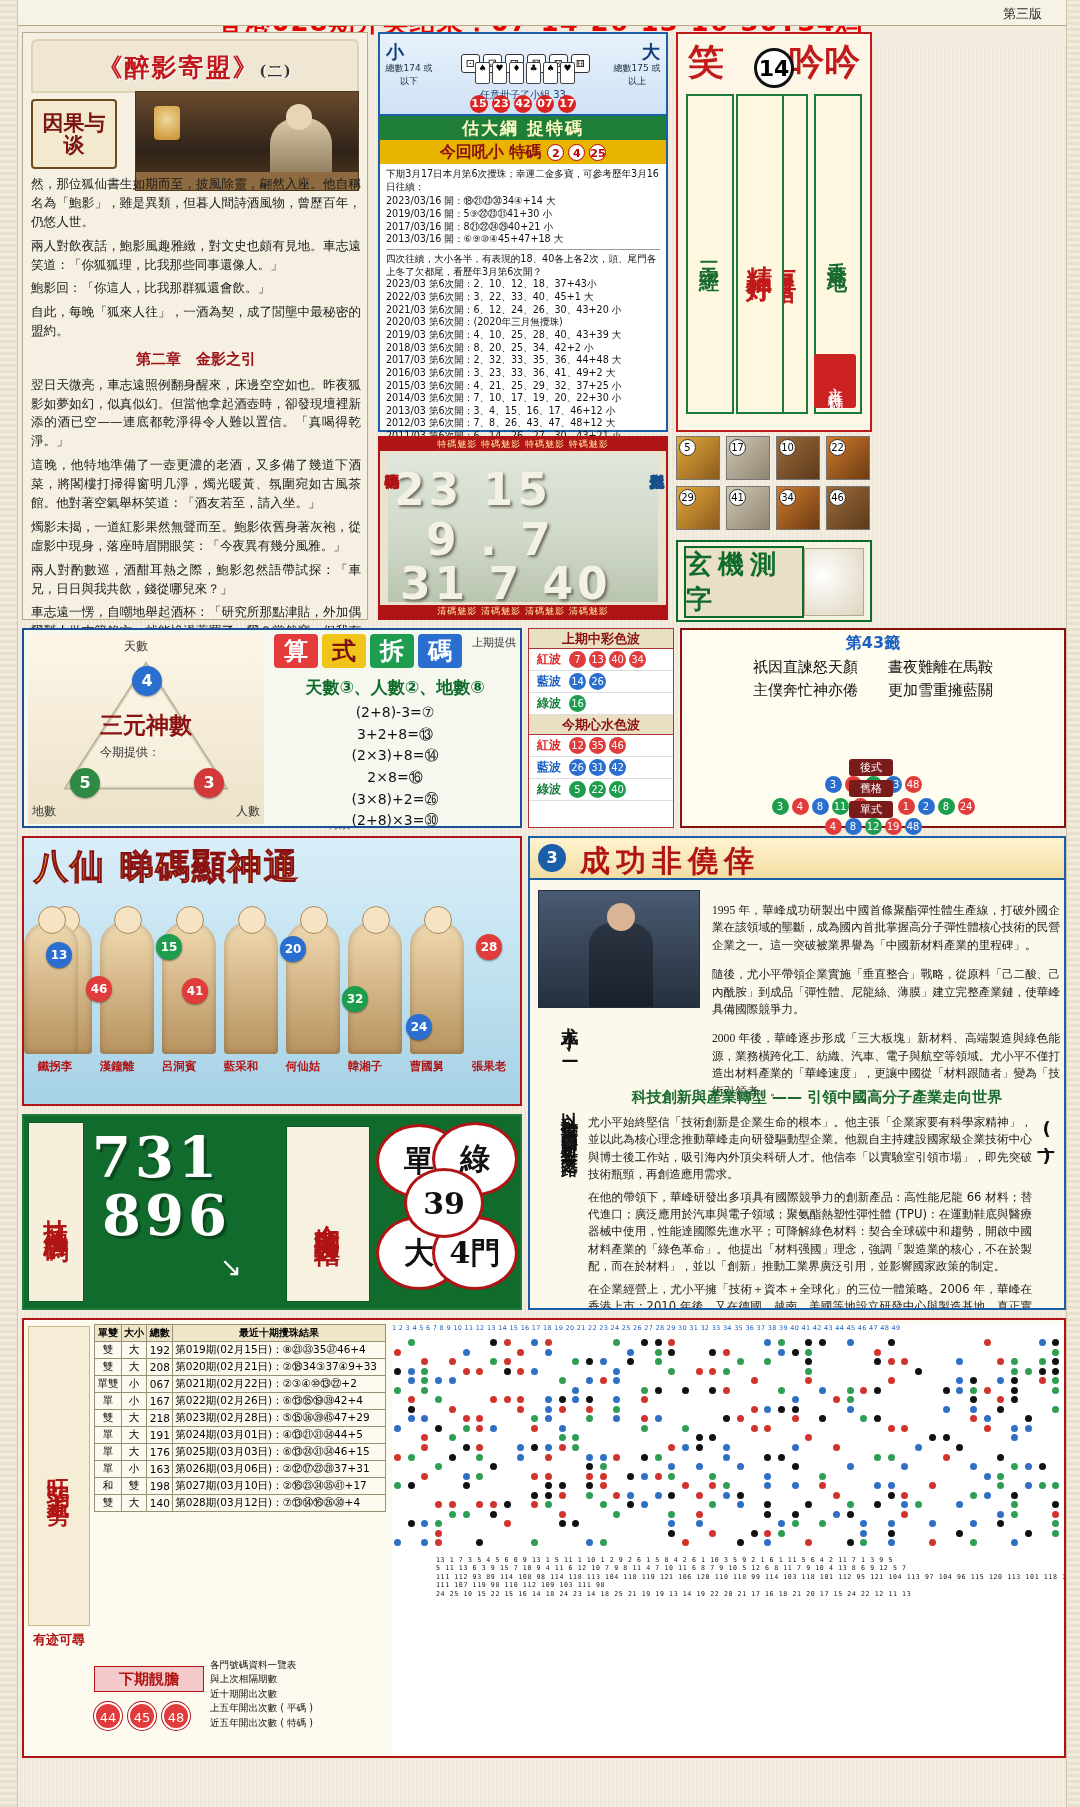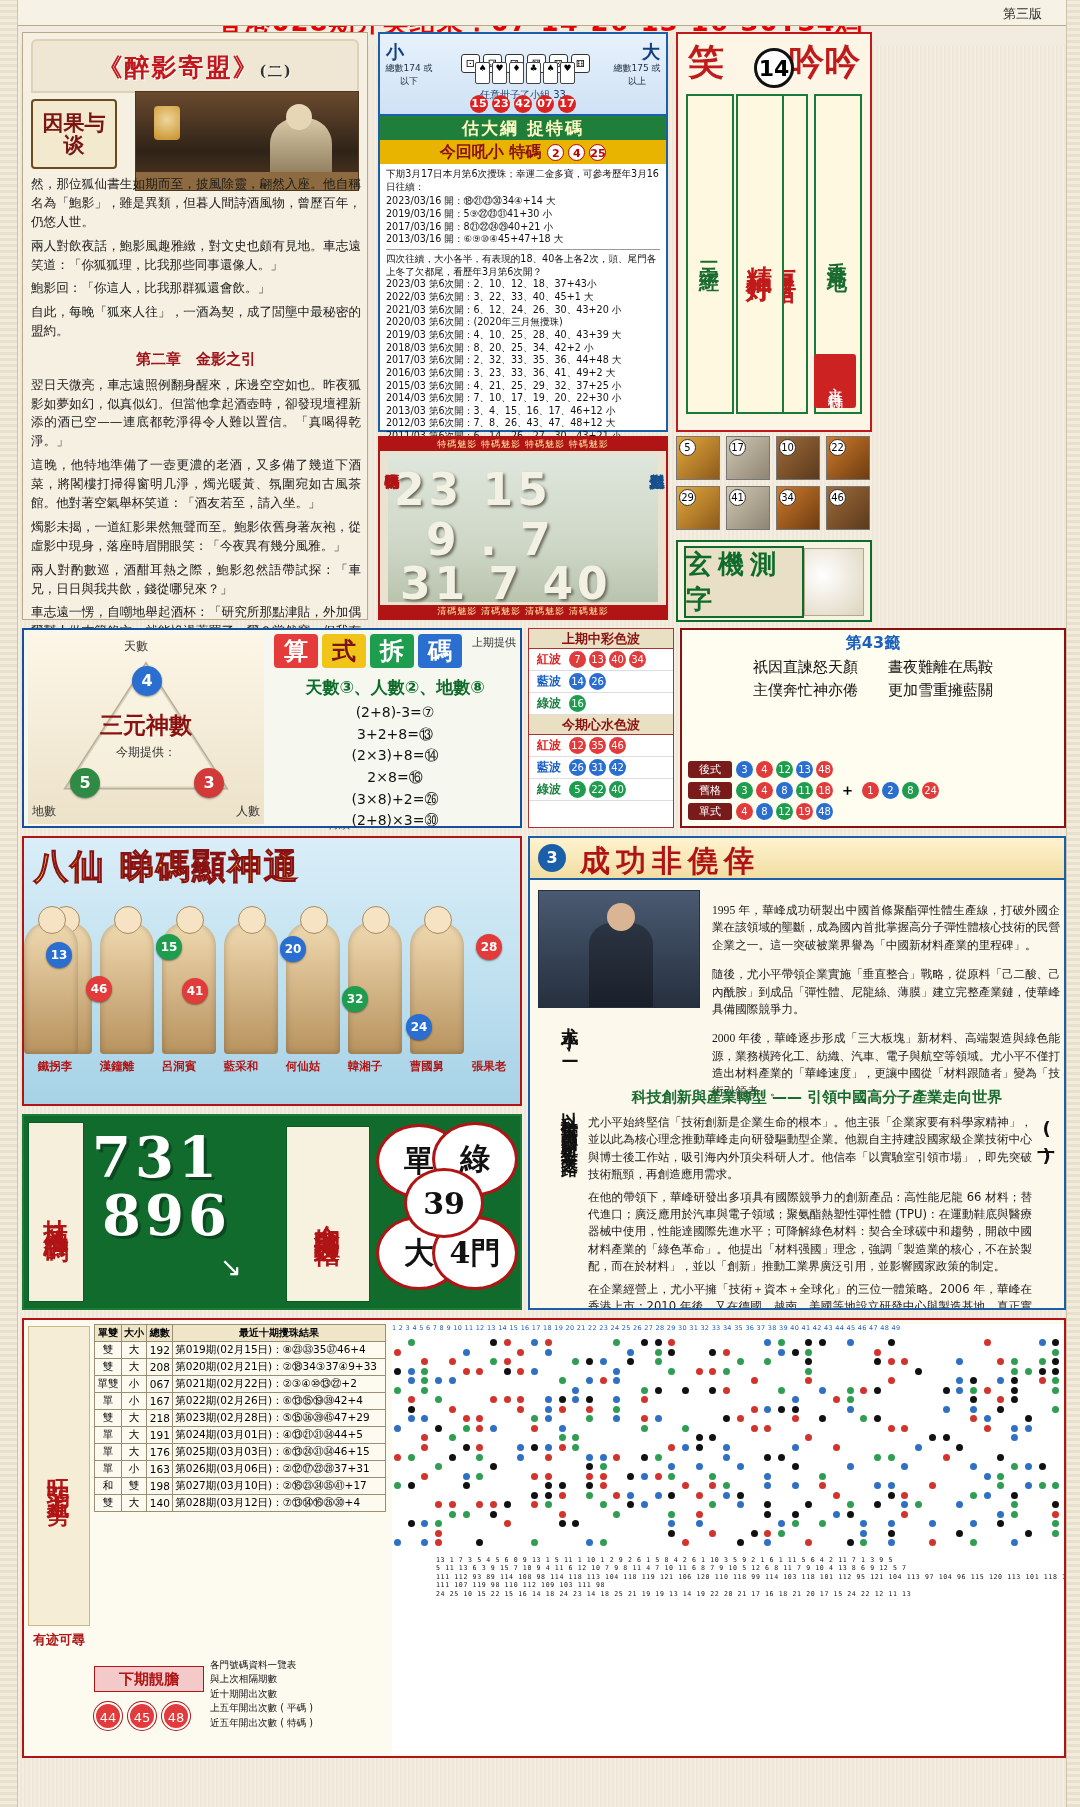--- a/index.html
+++ b/index.html
@@ -277,21 +277,21 @@
     box-shadow:0 1px 2px rgba(0,0,0,.4);
   }
   #suanshi .bt{ background:#2a6fd0; left:104px; top:32px;}
   #suanshi .bl{ background:#2f8a45; left:42px; top:134px;}
   #suanshi .br{ background:#d23a3a; left:166px; top:134px;}
   #suanshi .tri .center{
     position:absolute; left:22px; top:76px; width:192px; text-align:center;
     font-size:23px; font-weight:bold; color:#8a1111; font-family:"DejaVu Serif", serif;
   }
   #suanshi .tri .give{
-    position:absolute; left:22px; top:110px; width:192px; text-align:center;
+    position:absolute; left:6px; top:110px; width:192px; text-align:center;
     font-size:12px; color:#333;
   }
   #suanshi .head {
     position:absolute; left:246px; top:4px; width:248px; height:38px;
   }
   #suanshi .head .zi{
     position:absolute; width:44px;height:34px;border-radius:4px;
     font-size:24px; font-weight:bold; text-align:center; line-height:34px;
     font-family:"DejaVu Serif", serif;
   }
@@ -337,21 +337,21 @@
     border:2px solid #8a1111; background:#fffdf0;
   }
   #huang .t {
     height:34px; background:linear-gradient(180deg,#fff6d8,#f0e0ad);
     color:#8a1111; font-size:25px; font-weight:bold; text-align:center; line-height:34px;
     letter-spacing:6px; font-family:"DejaVu Serif", serif; border-bottom:1px solid #c8b27e;
   }
   #huang .no{ text-align:center; font-size:16px; color:#1a5fc0; font-weight:bold; margin:3px 0 2px;}
   #huang .poem{ text-align:center; font-size:15px; line-height:1.5; color:#111; font-family:"DejaVu Serif", serif;}
   #huang .rows{ position:absolute; left:6px; bottom:4px; right:6px; }
-  #huang .rw{ display:flex; align-items:center; height:21px; }
+  #huang .rw{ display:flex; align-items:center; height:21px;flex-direction:column; }
   #huang .rw .lb{
     width:44px; font-size:11px; color:#fff; background:#7a1b1b; border-radius:3px;
     text-align:center; margin-right:4px; height:17px; line-height:17px;
   }
   #huang .rw .balls{ display:flex; gap:3px; align-items:center;}
   #huang .rw .balls i{
     font-style:normal;width:17px;height:17px;border-radius:50%;
     font-size:10px;text-align:center;line-height:17px;color:#fff;
   }
   #huang .plus{ font-size:15px; font-weight:bold; margin:0 4px; }

